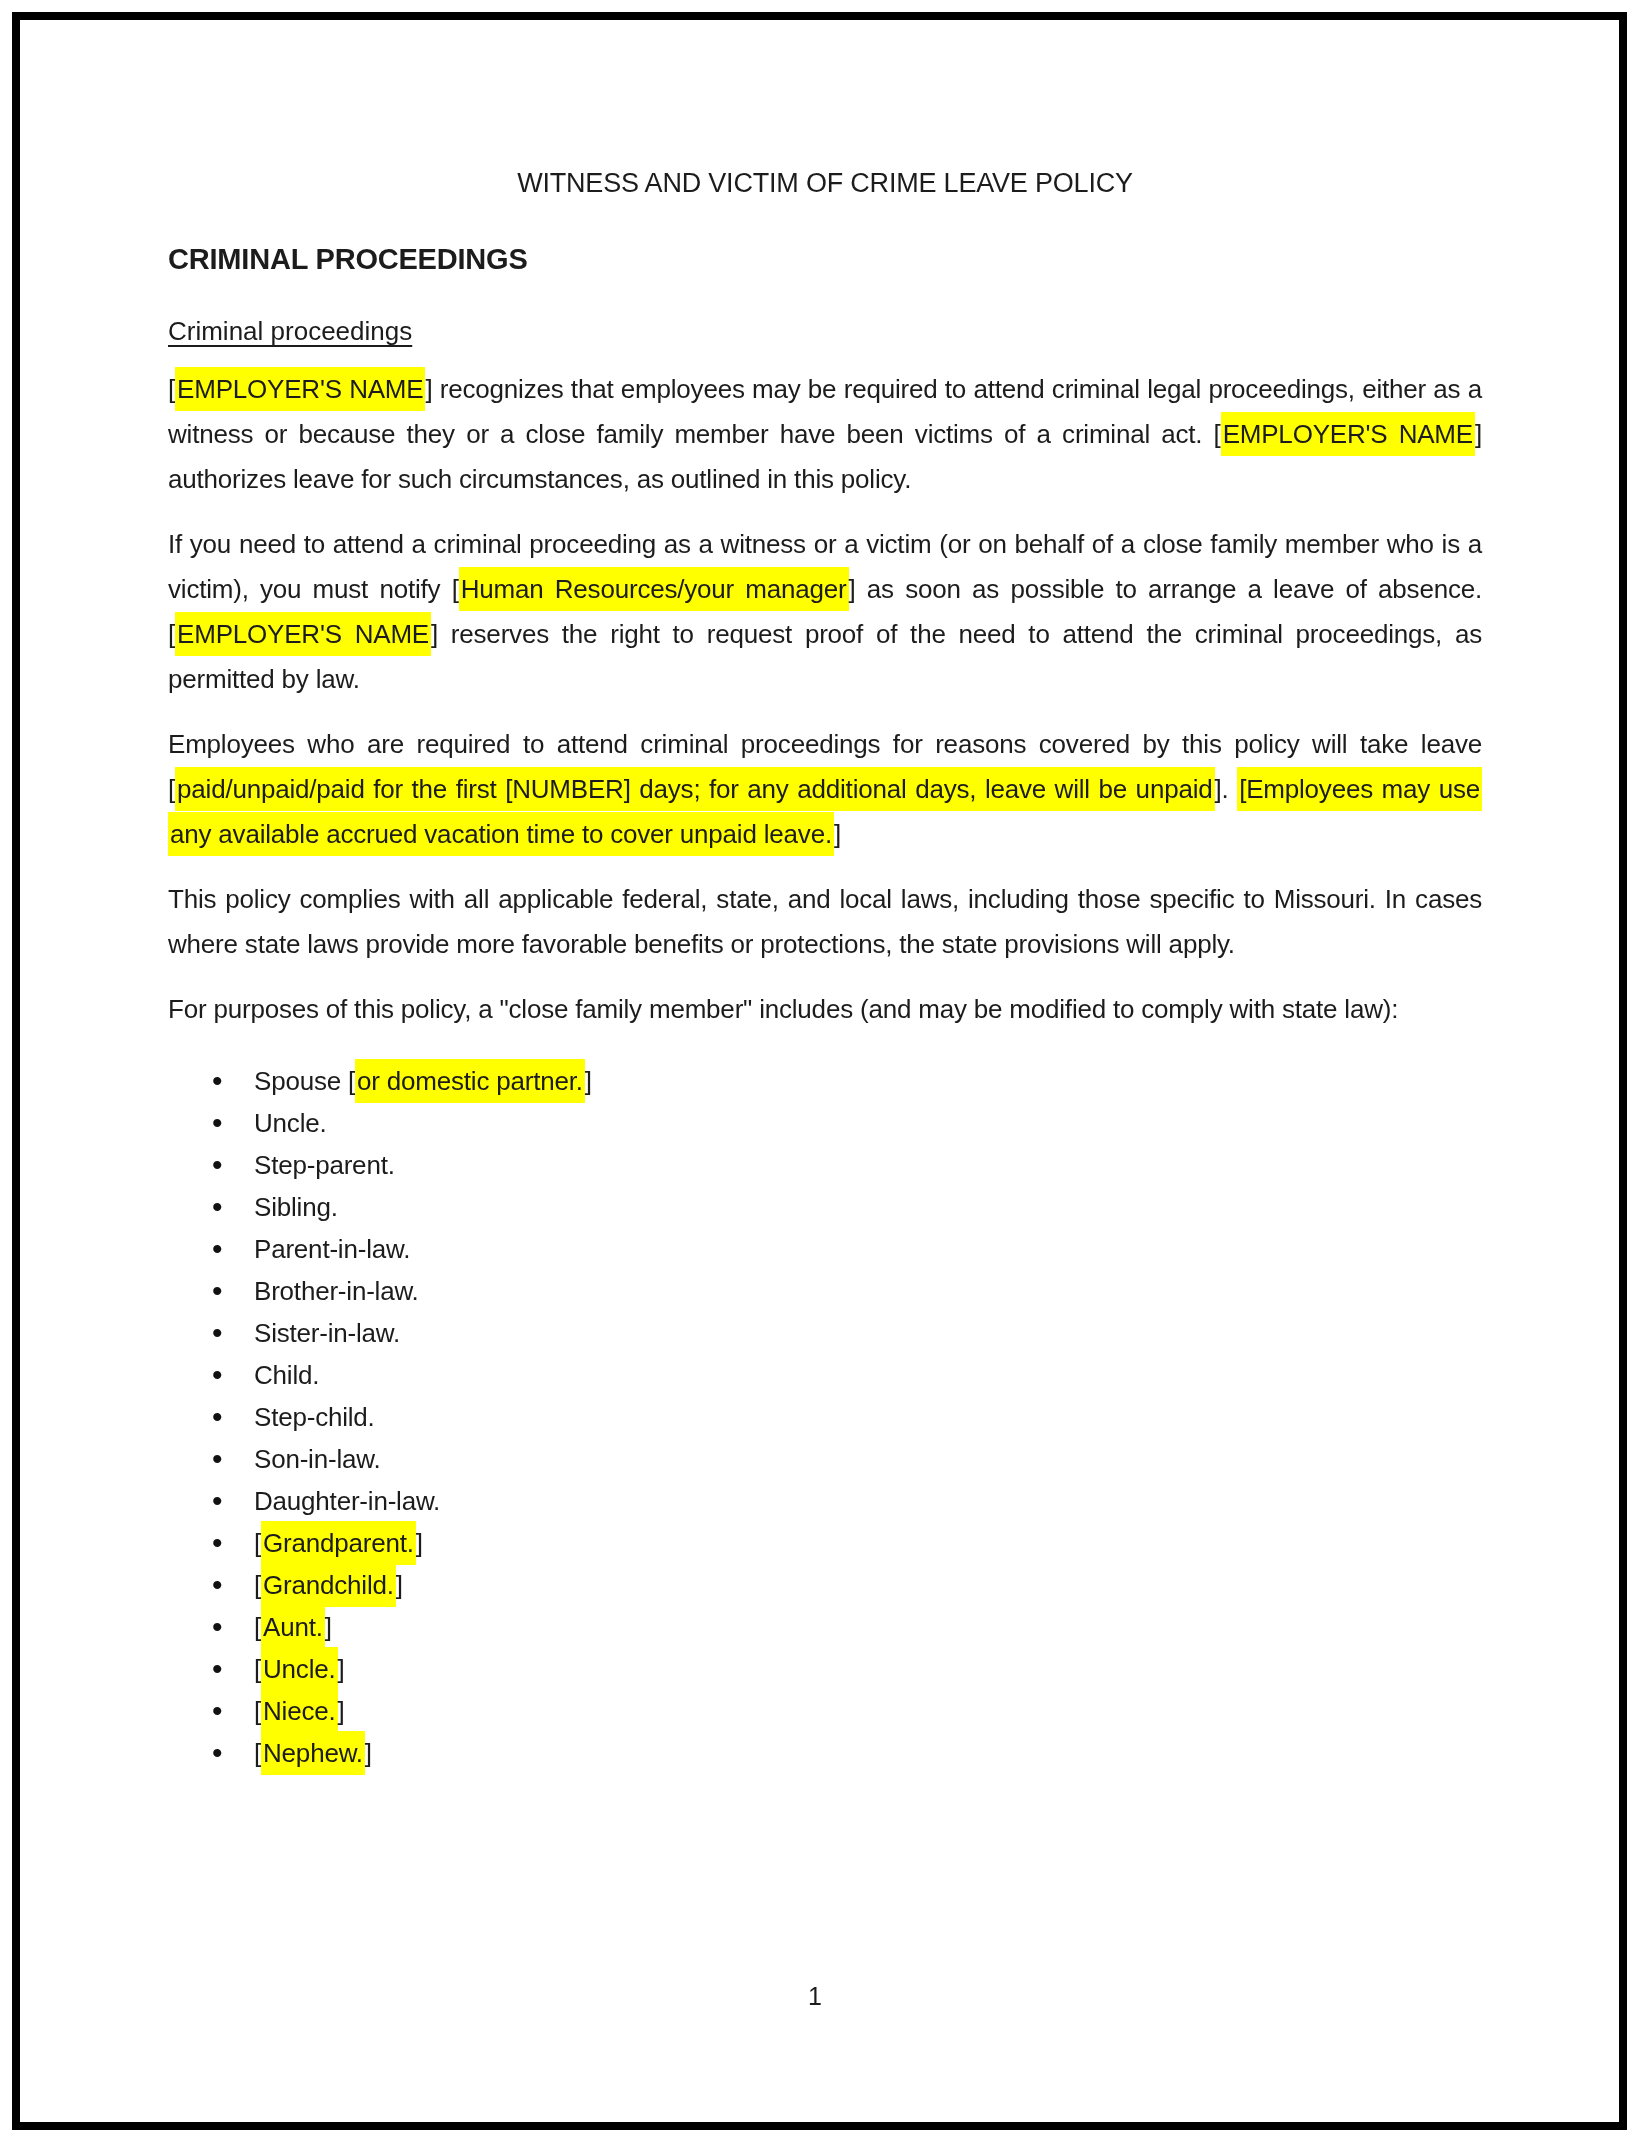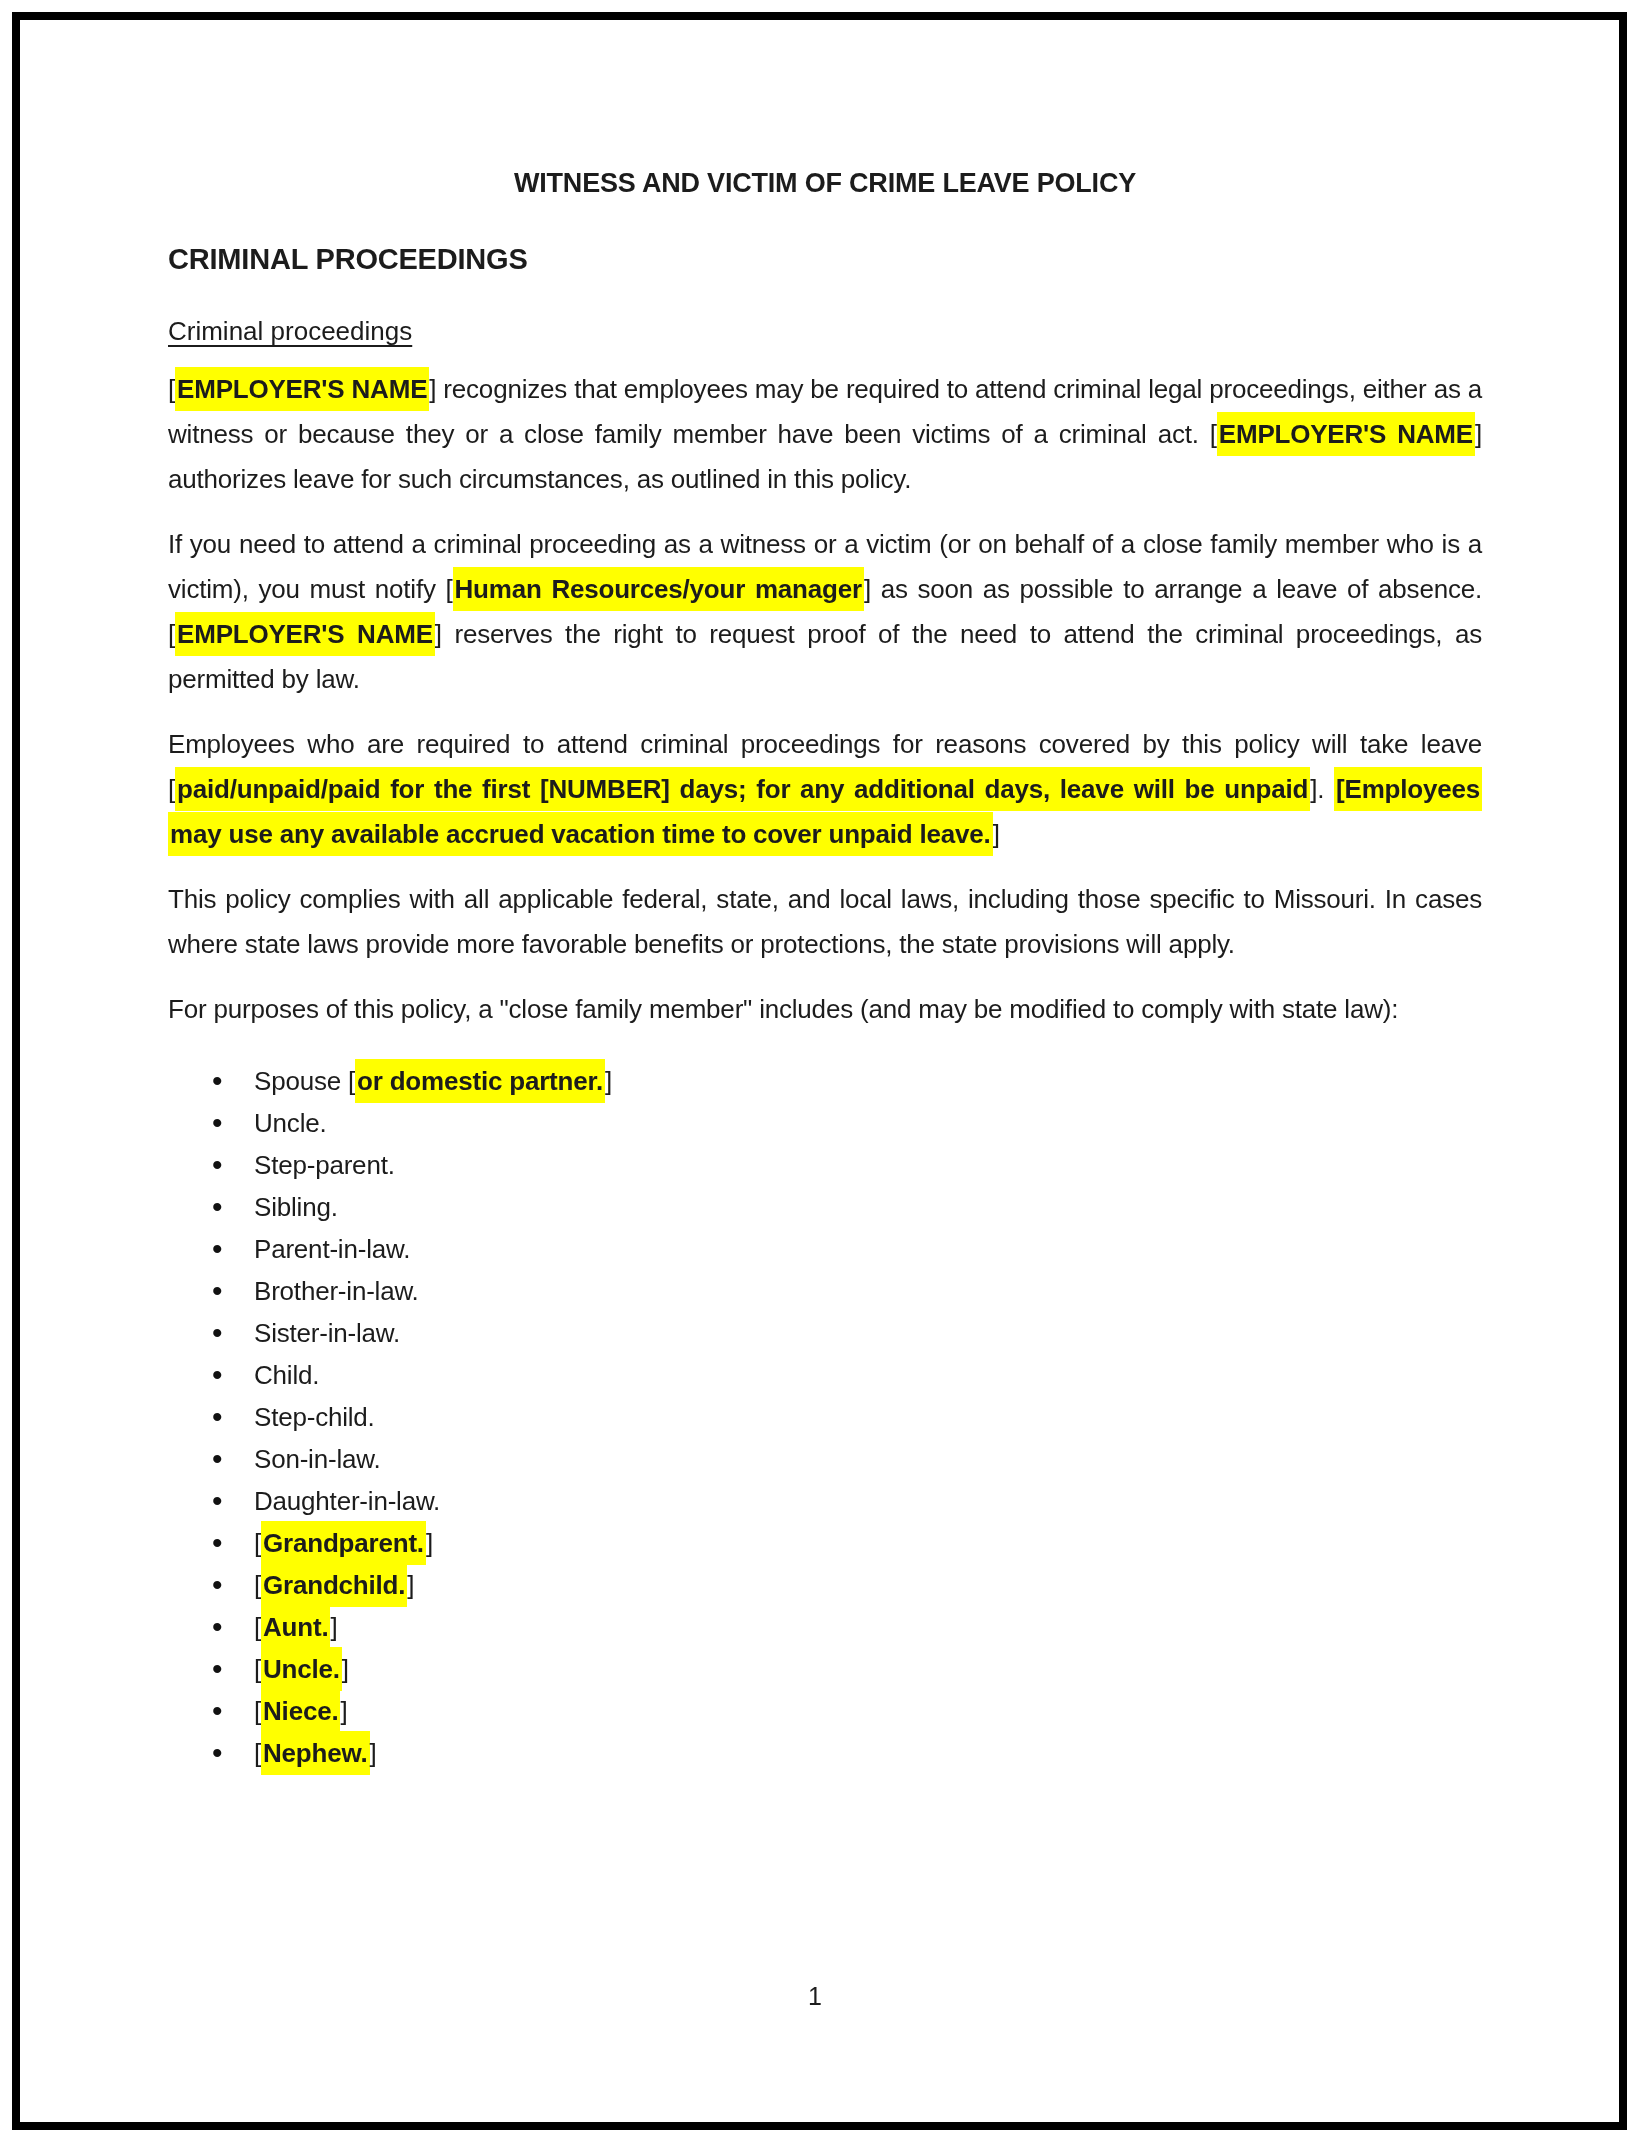--- a/index.html
+++ b/index.html
@@ -28,21 +28,21 @@
   .content {
     position: absolute;
     left: 168px;
     right: 148px;
     top: 0;
   }
   h1.doc-title {
     margin: 168px 0 0 0;
     text-align: center;
     font-size: 27px;
-    font-weight: bold;
+    font-weight: normal;
     letter-spacing: -0.2px;
   }
   h2.section-heading {
     margin: 44px 0 0 0;
     font-size: 29px;
     font-weight: bold;
     letter-spacing: -0.2px;
   }
   h3.subheading {
     margin: 40px 0 0 0;
@@ -56,21 +56,20 @@
     margin: 20px 0 0 0;
     font-size: 26px;
     line-height: 45px;
     text-align: justify;
     letter-spacing: -0.2px;
   }
   .hl {
     background: var(--hl, #ffff00);
     padding: 7px 2px;
     box-decoration-break: clone;
-    font-weight: bold;
     -webkit-box-decoration-break: clone;
   }
   ul.family-list {
     margin: 28px 0 0 0;
     padding: 0;
     list-style: none;
     font-size: 26px;
     letter-spacing: -0.2px;
   }
   ul.family-list li {

